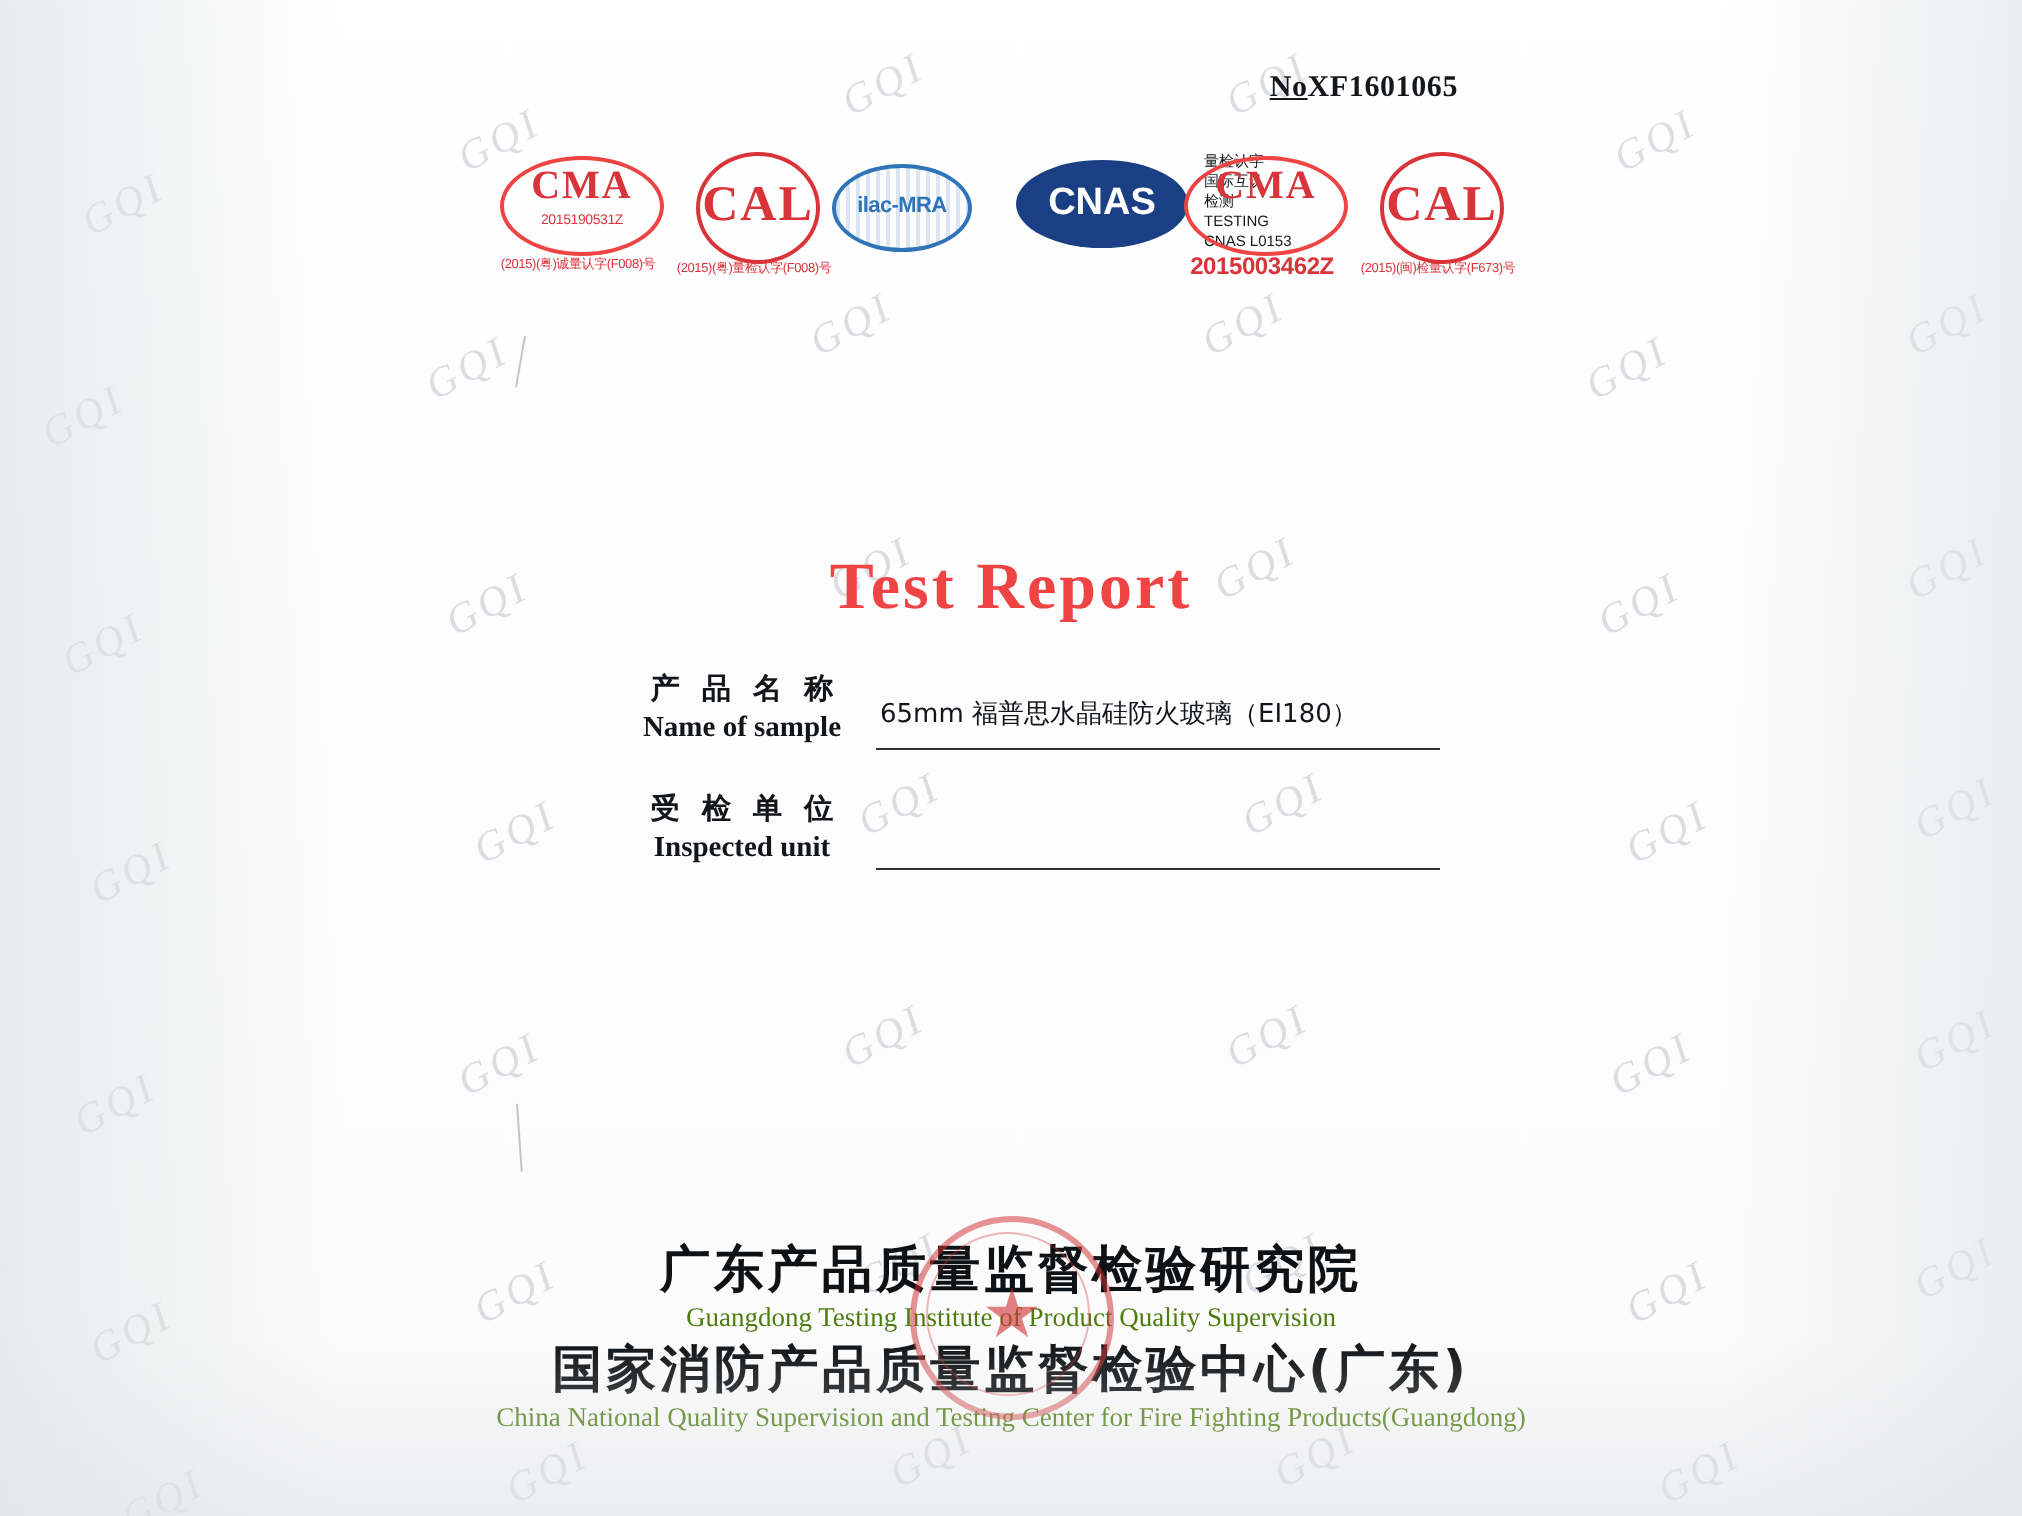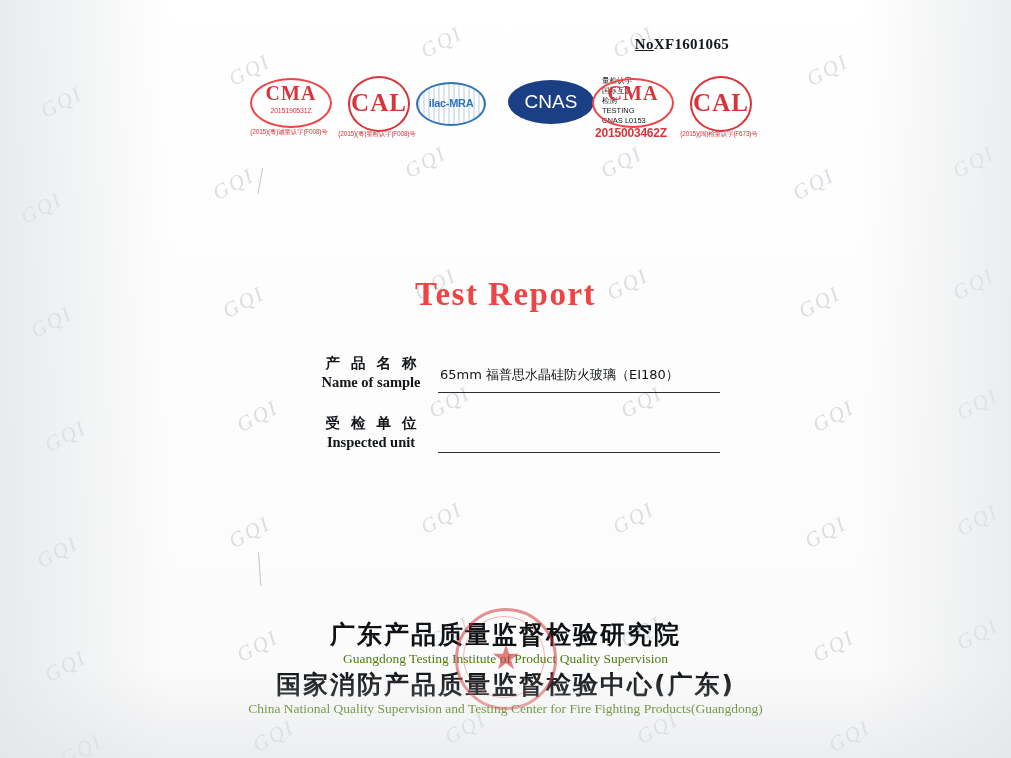--- a/index.html
+++ b/index.html
@@ -157,21 +157,21 @@
 
   .cnas {
     width: 86px; height: 44px;
     border-radius: 50%;
     background: #1b3f84;
     color: #ffffff;
     text-align: center;
   }
   .cnas .txt {
     font-family: "Liberation Sans", sans-serif;
-    font-weight: normal;
+    font-weight: bold;
     font-size: 19px;
     line-height: 44px;
     letter-spacing: 0px;
   }
 
   .cnas-text {
     font-family: "Liberation Sans", sans-serif;
     font-size: 7.5px;
     line-height: 10px;
     color: #14181d;
@@ -200,21 +200,21 @@
     font-weight: bold;
     font-size: 33px;
     letter-spacing: 1.5px;
     color: #ef4444;
   }
 
   
   .fields {
     position: absolute;
     left: 310px;
-    top: 350px;
+    top: 332px;
     width: 420px;
   }
   .field {
     position: relative;
     height: 60px;
   }
   .field .labels {
     position: absolute;
     left: 0;
     top: 4px;

